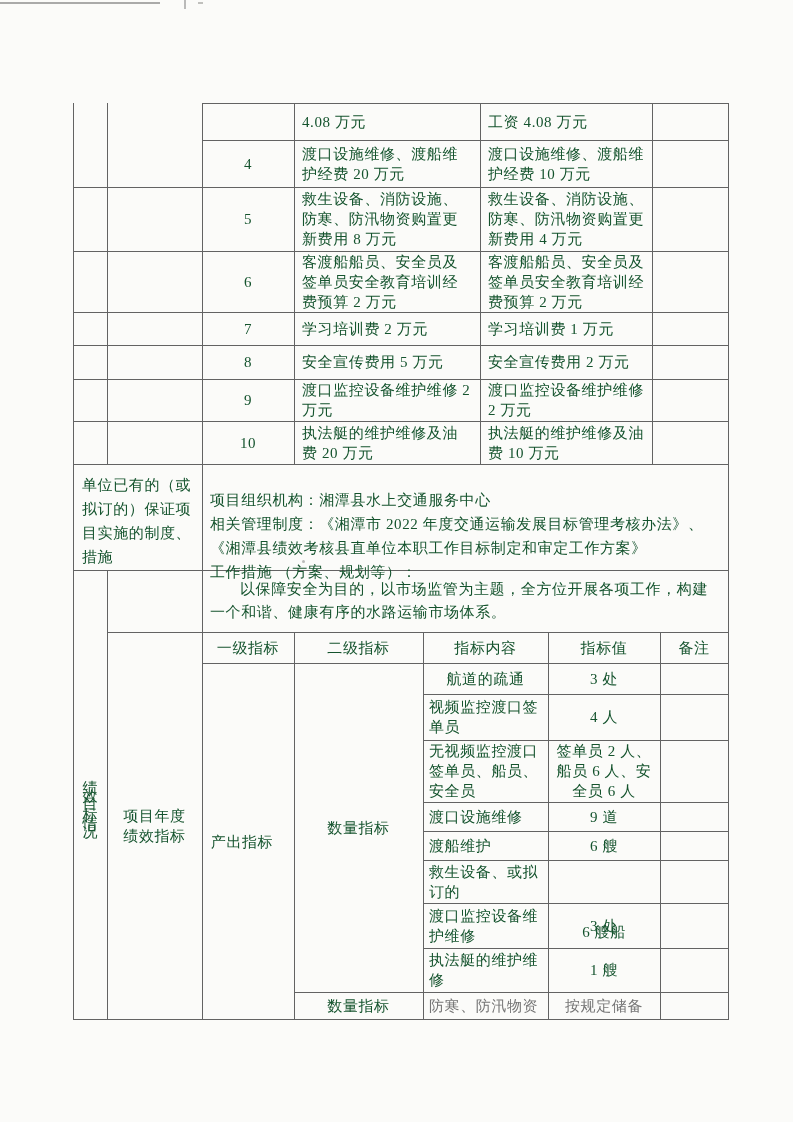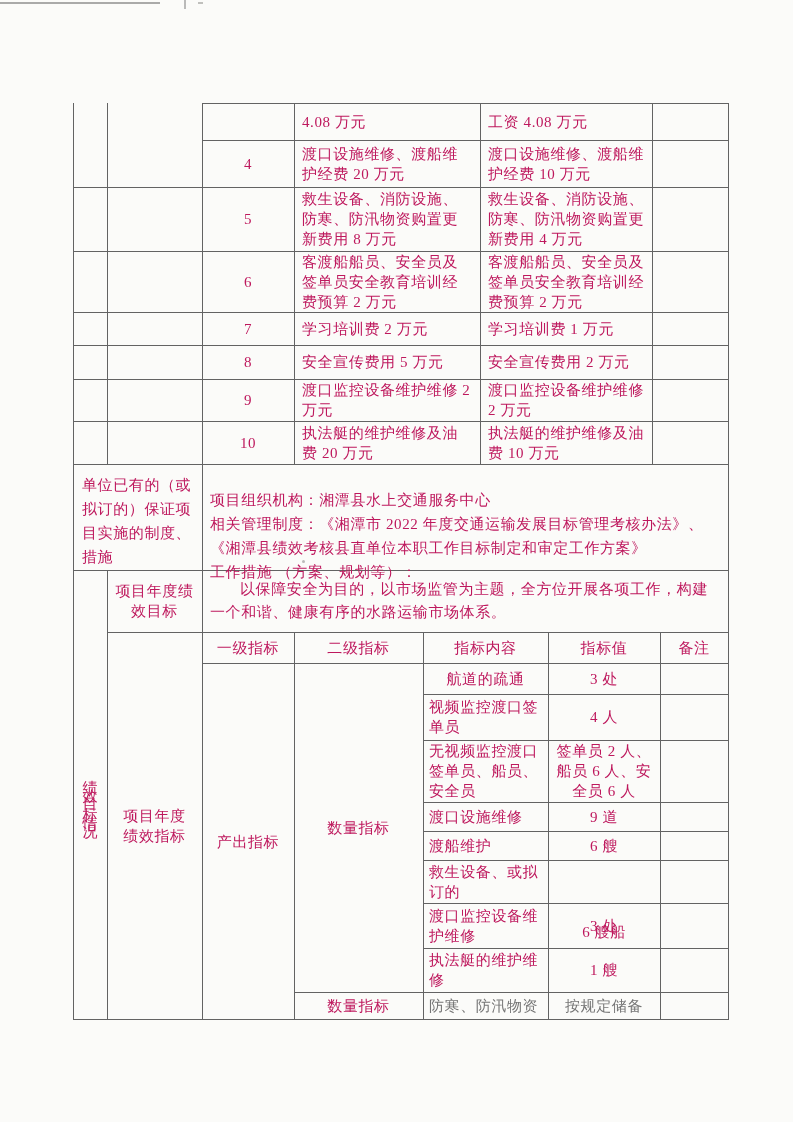--- a/index.html
+++ b/index.html
@@ -9,21 +9,21 @@
     margin:0 auto;
     background:#fbfbf9;
     overflow:hidden;
     font-family:"Liberation Serif","DejaVu Serif",serif;
   }
   .sheet{position:absolute;inset:0;filter:blur(0.2px);}
   .grid{position:absolute;left:0;top:0;}
   .cell{
     position:absolute;box-sizing:border-box;
     display:flex;flex-direction:column;justify-content:center;
-    font-size:15px;line-height:20px;letter-spacing:0.6px;color:#be185d;
+    font-size:15px;line-height:20px;letter-spacing:0.6px;color:#14532d;
   }
   .tl{align-items:flex-start;text-align:left;padding:3px 8px;}
   .ctr{align-items:center;text-align:center;}
   .top{justify-content:flex-start;}
   .inst{line-height:24px;}
   .goalp{margin:0;text-indent:2em;line-height:23px;padding:2px 10px 2px 8px;}
   .vertical{
     writing-mode:vertical-lr;text-orientation:upright;
     letter-spacing:9px;line-height:34px;
   }
@@ -119,35 +119,34 @@
     <div class="cell tl top inst" style="left:202px;top:464px;width:526px;height:106px;padding-top:24px;display:block;">
       <div>项目组织机构：湘潭县水上交通服务中心</div>
       <div>相关管理制度：《湘潭市 2022 年度交通运输发展目标管理考核办法》、《湘潭县绩效考核县直单位本职工作目标制定和审定工作方案》</div>
       <div>工作措施 （方案、规划等）：</div>
     </div>
 
     <div class="cell ctr" style="left:73px;top:570px;width:34px;height:450px;">
       <span class="vertical">绩效目标情况</span>
     </div>
 
-    <div class="cell ctr" style="left:107px;top:570px;width:95px;height:62px;padding:0 5px;">项目年度绩效目标</div>
     <div class="cell" style="left:202px;top:570px;width:526px;height:62px;">
       <p class="goalp">以保障安全为目的，以市场监管为主题，全方位开展各项工作，构建一个和谐、健康有序的水路运输市场体系。</p>
     </div>
 
     <div class="cell ctr" style="left:202px;top:632px;width:92px;height:31px;">一级指标</div>
     <div class="cell ctr" style="left:294px;top:632px;width:129px;height:31px;">二级指标</div>
     <div class="cell ctr" style="left:423px;top:632px;width:125px;height:31px;">指标内容</div>
     <div class="cell ctr" style="left:548px;top:632px;width:112px;height:31px;">指标值</div>
     <div class="cell ctr" style="left:660px;top:632px;width:68px;height:31px;">备注</div>
 
     <div class="cell ctr" style="left:107px;top:632px;width:95px;height:388px;">
       <span class="wrap4">项目年度绩效指标</span>
     </div>
-    <div class="cell ctr" style="left:202px;top:663px;width:92px;height:357px;">
+    <div class="cell ctr" style="left:196px;top:663px;width:92px;height:357px;">
       <span class="wrap4">产出指标</span>
     </div>
     <div class="cell ctr" style="left:294px;top:663px;width:129px;height:329px;">数量指标</div>
     <div class="cell ctr" style="left:294px;top:992px;width:129px;height:28px;">数量指标</div>
 
     <div class="cell ctr" style="left:423px;top:663px;width:125px;height:31px;">航道的疏通</div>
     <div class="cell ctr" style="left:548px;top:663px;width:112px;height:31px;">3 处</div>
 
     <div class="cell tl" style="left:423px;top:694px;width:125px;height:46px;padding:2px 6px;">视频监控渡口签单员</div>
     <div class="cell ctr" style="left:548px;top:694px;width:112px;height:46px;">4 人</div>

